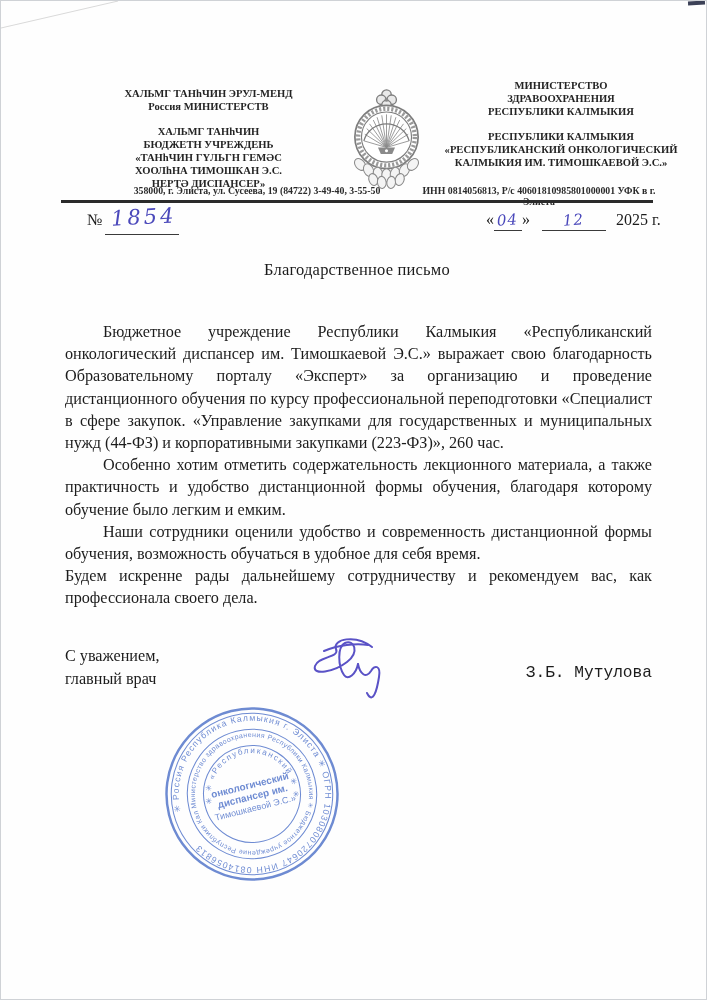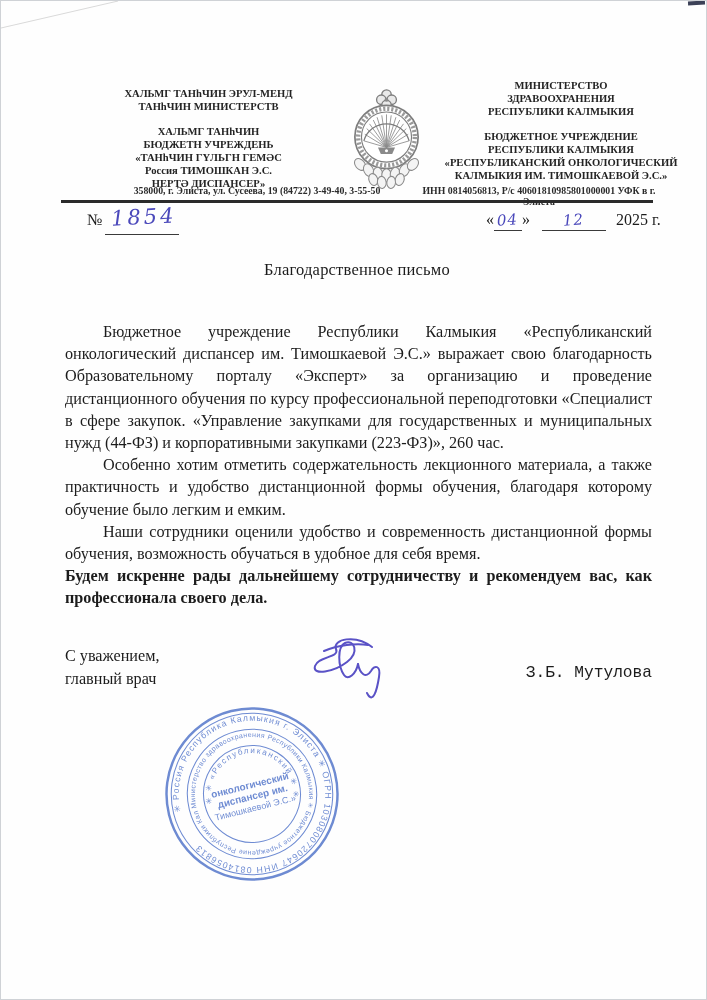--- a/index.html
+++ b/index.html
@@ -44,46 +44,46 @@
     border-bottom:1.6px solid #3a3a3a;line-height:19px;}
   .slot-day{width:28px;}
   .slot-month{width:64px;margin:0 10px 0 12px;}
   .date-hand{font-size:15px;letter-spacing:1px;display:inline-block;transform:rotate(-4deg);}
   
   .title{position:absolute;top:259px;left:60px;width:592px;text-align:center;
     font-size:16.5px;letter-spacing:.2px;}
   .body-text{position:absolute;top:320px;left:64px;width:587px;
     font-size:16.2px;line-height:22.2px;text-align:justify;}
   .body-text p{margin:0;text-indent:38px;}
-  .body-text p.no-indent{text-indent:0;font-weight:bold;}
+  .body-text p.no-indent{text-indent:0;}
   
   .closing{position:absolute;top:644px;left:64px;font-size:16.2px;line-height:23px;}
   .signer-name{position:absolute;top:663px;left:64px;width:587px;text-align:right;
     font-size:16.2px;font-family:Liberation Mono, monospace;}
   .sig-wrap{position:absolute;top:630px;left:293px;width:122px;height:92px;}
   
   .stamp-wrap{position:absolute;top:698px;left:156px;width:190px;height:190px;
     transform:rotate(-14deg);opacity:.88;}
 </style>
 </head>
 <body>
 
 <div class="page">
 
   <div class="scan-diagonal"></div>
   <div class="corner-mark"></div>
 
   <div class="org-block org-left">
     <div>ХАЛЬМГ ТАНһЧИН ЭРУЛ-МЕНД</div>
-    <div>ТАНһЧИН МИНИСТЕРСТВ</div>
+    <div>Россия МИНИСТЕРСТВ</div>
     <div class="org-gap"></div>
     <div>ХАЛЬМГ ТАНһЧИН</div>
     <div>БЮДЖЕТН УЧРЕЖДЕНЬ</div>
     <div>«ТАНһЧИН ГҮЛЬГН ГЕМӘС</div>
-    <div>Россия ТИМОШКАН Э.С.</div>
+    <div>ХООЛһНА ТИМОШКАН Э.С.</div>
     <div>НЕРТӘ ДИСПАНСЕР»</div>
   </div>
 
   <div class="emblem-wrap">
     <svg width="85" height="102" viewBox="0 0 90 108">
 
       <g stroke="#7d7d7d" fill="#e9e9e9" stroke-width="1.4">
         <circle cx="45" cy="8" r="5"></circle>
         <circle cx="39.5" cy="13.5" r="5"></circle>
         <circle cx="50.5" cy="13.5" r="5"></circle>
@@ -131,21 +131,20 @@
         <ellipse cx="59" cy="98" rx="4.6" ry="6.4" transform="rotate(18 59 98)"></ellipse>
       </g>
     </svg>
   </div>
 
   <div class="org-block org-right">
     <div>МИНИСТЕРСТВО</div>
     <div>ЗДРАВООХРАНЕНИЯ</div>
     <div>РЕСПУБЛИКИ КАЛМЫКИЯ</div>
     <div class="org-gap"></div>
-    <div>БЮДЖЕТНОЕ УЧРЕЖДЕНИЕ</div>
     <div>РЕСПУБЛИКИ КАЛМЫКИЯ</div>
     <div>«РЕСПУБЛИКАНСКИЙ ОНКОЛОГИЧЕСКИЙ</div>
     <div>КАЛМЫКИЯ ИМ. ТИМОШКАЕВОЙ Э.С.»</div>
   </div>
 
   <div class="addr-left">358000, г. Элиста, ул. Сусеева, 19   (84722) 3-49-40, 3-55-50</div>
   <div class="addr-right">ИНН 0814056813, Р/с 40601810985801000001 УФК в г. Элиста</div>
 
   <div class="double-rule"></div>
 

